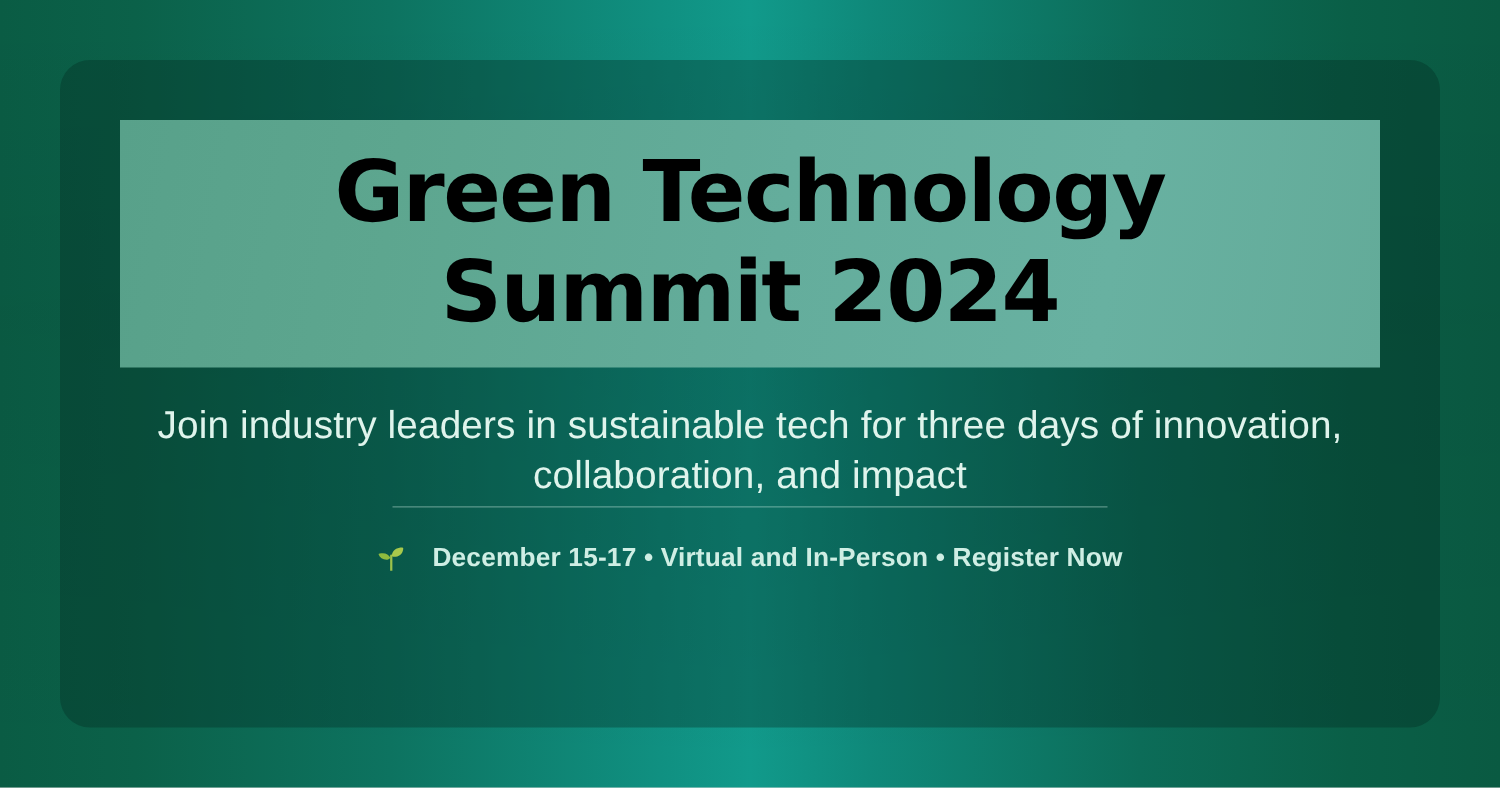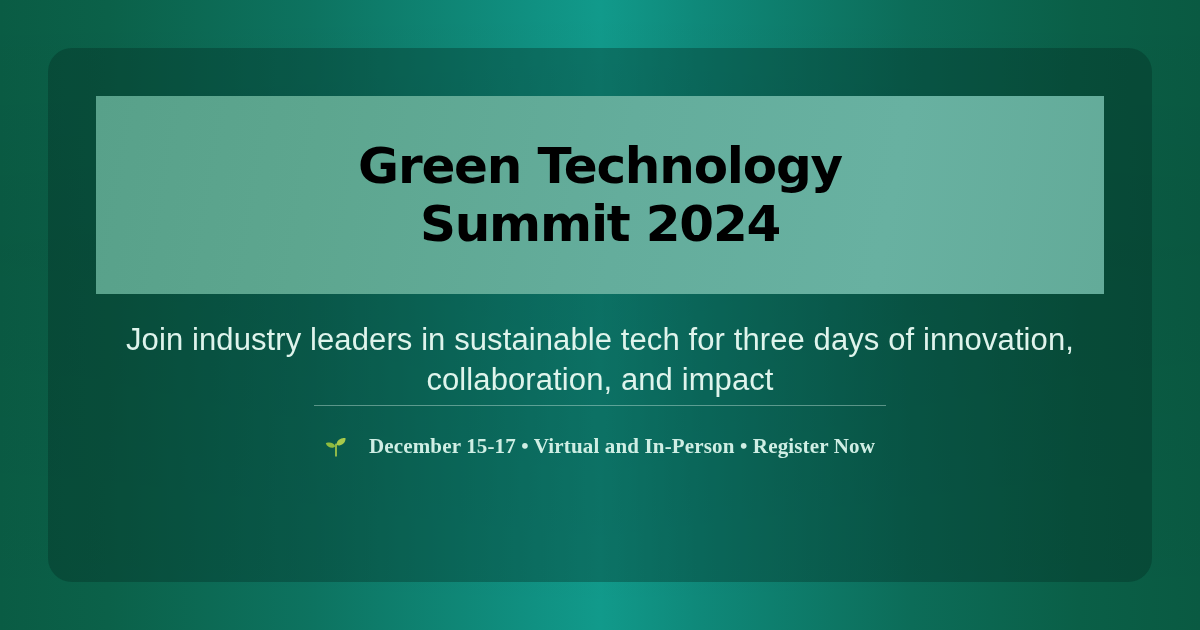--- a/index.html
+++ b/index.html
@@ -81,21 +81,21 @@
 
   .title-text {
     margin: 0;
     padding: 0 24px;
     width: 100%;
     box-sizing: border-box;
     text-align: center;
     color: #000000;
     font-family: "DejaVu Sans", "Liberation Sans", sans-serif;
     font-weight: 700;
-    font-size: 50px;
+    font-size: 68px;
     line-height: 1.17;
     letter-spacing: -1.2px;
     white-space: pre-line;
   }
 
   
   .subtitle {
     position: absolute;
     left: 48px;
     top: 272px;          
@@ -144,21 +144,21 @@
     justify-content: center;
     width: 22px;
     height: 24px;
     flex: none;
   }
 
   .meta-icon svg { display: block; }
 
   .meta-text {
     color: #cfeee4;
-    font-family: Liberation Serif, serif;
+    font-family: Liberation Sans, sans-serif;
     font-weight: 700;
     font-size: 21px;
     letter-spacing: 0.15px;
     line-height: 1;
     white-space: nowrap;
     margin-left: 12px;
   }
 </style>
 </head>
 <body>

